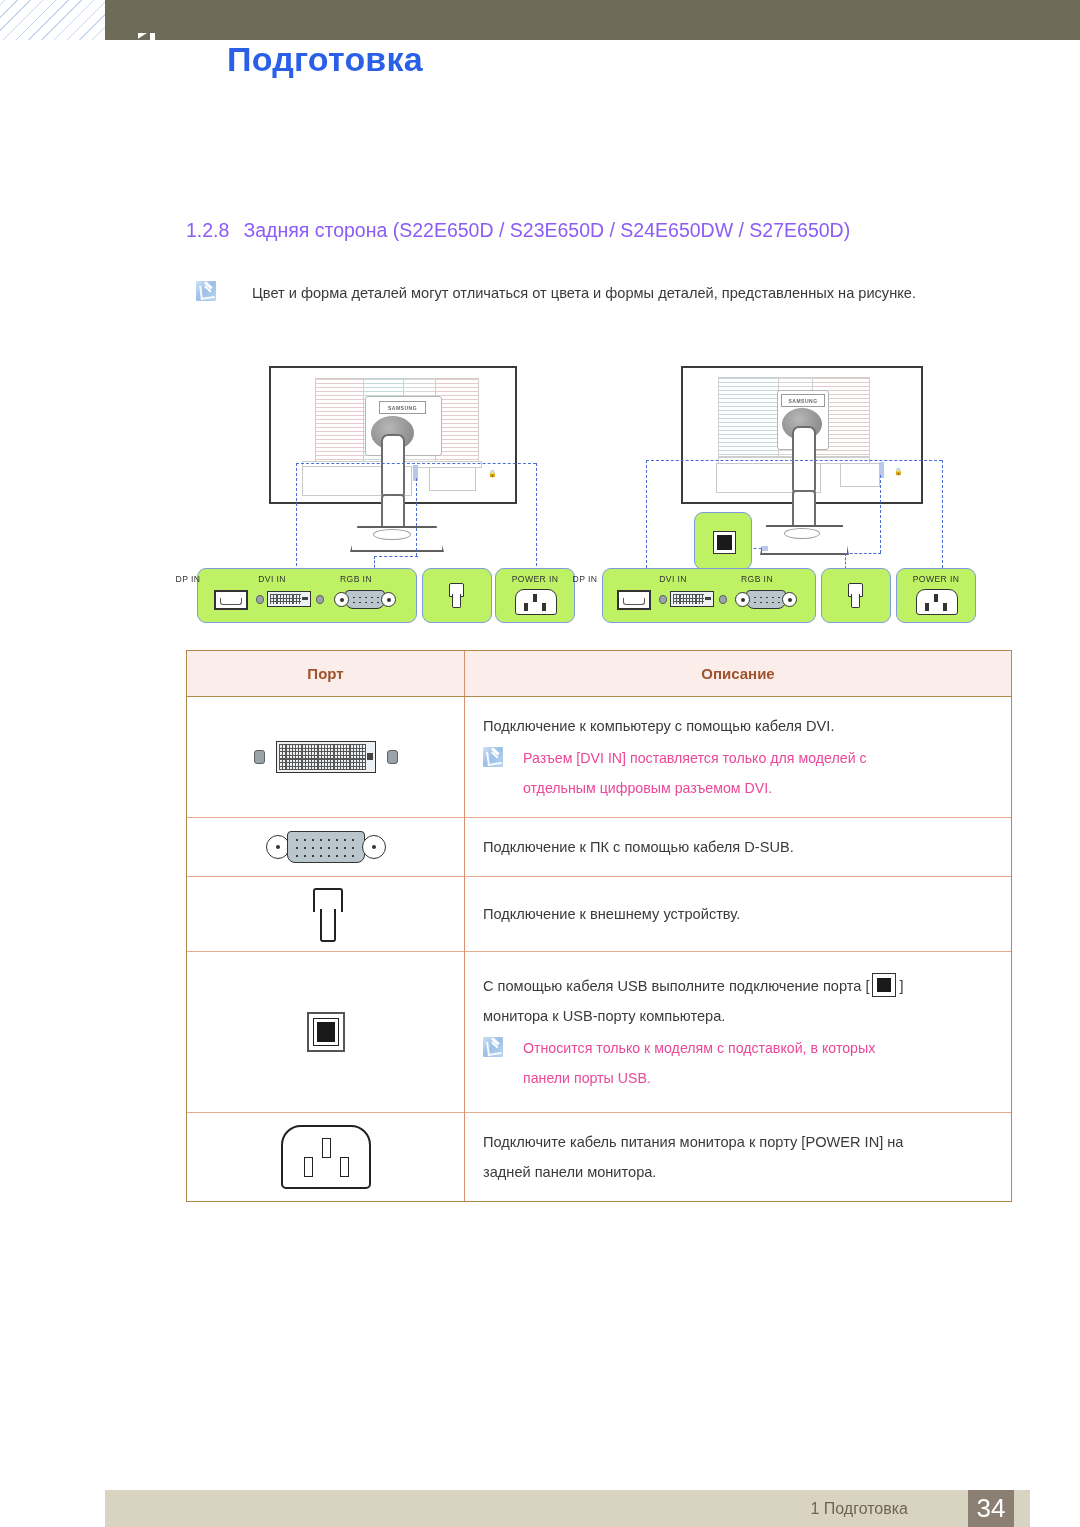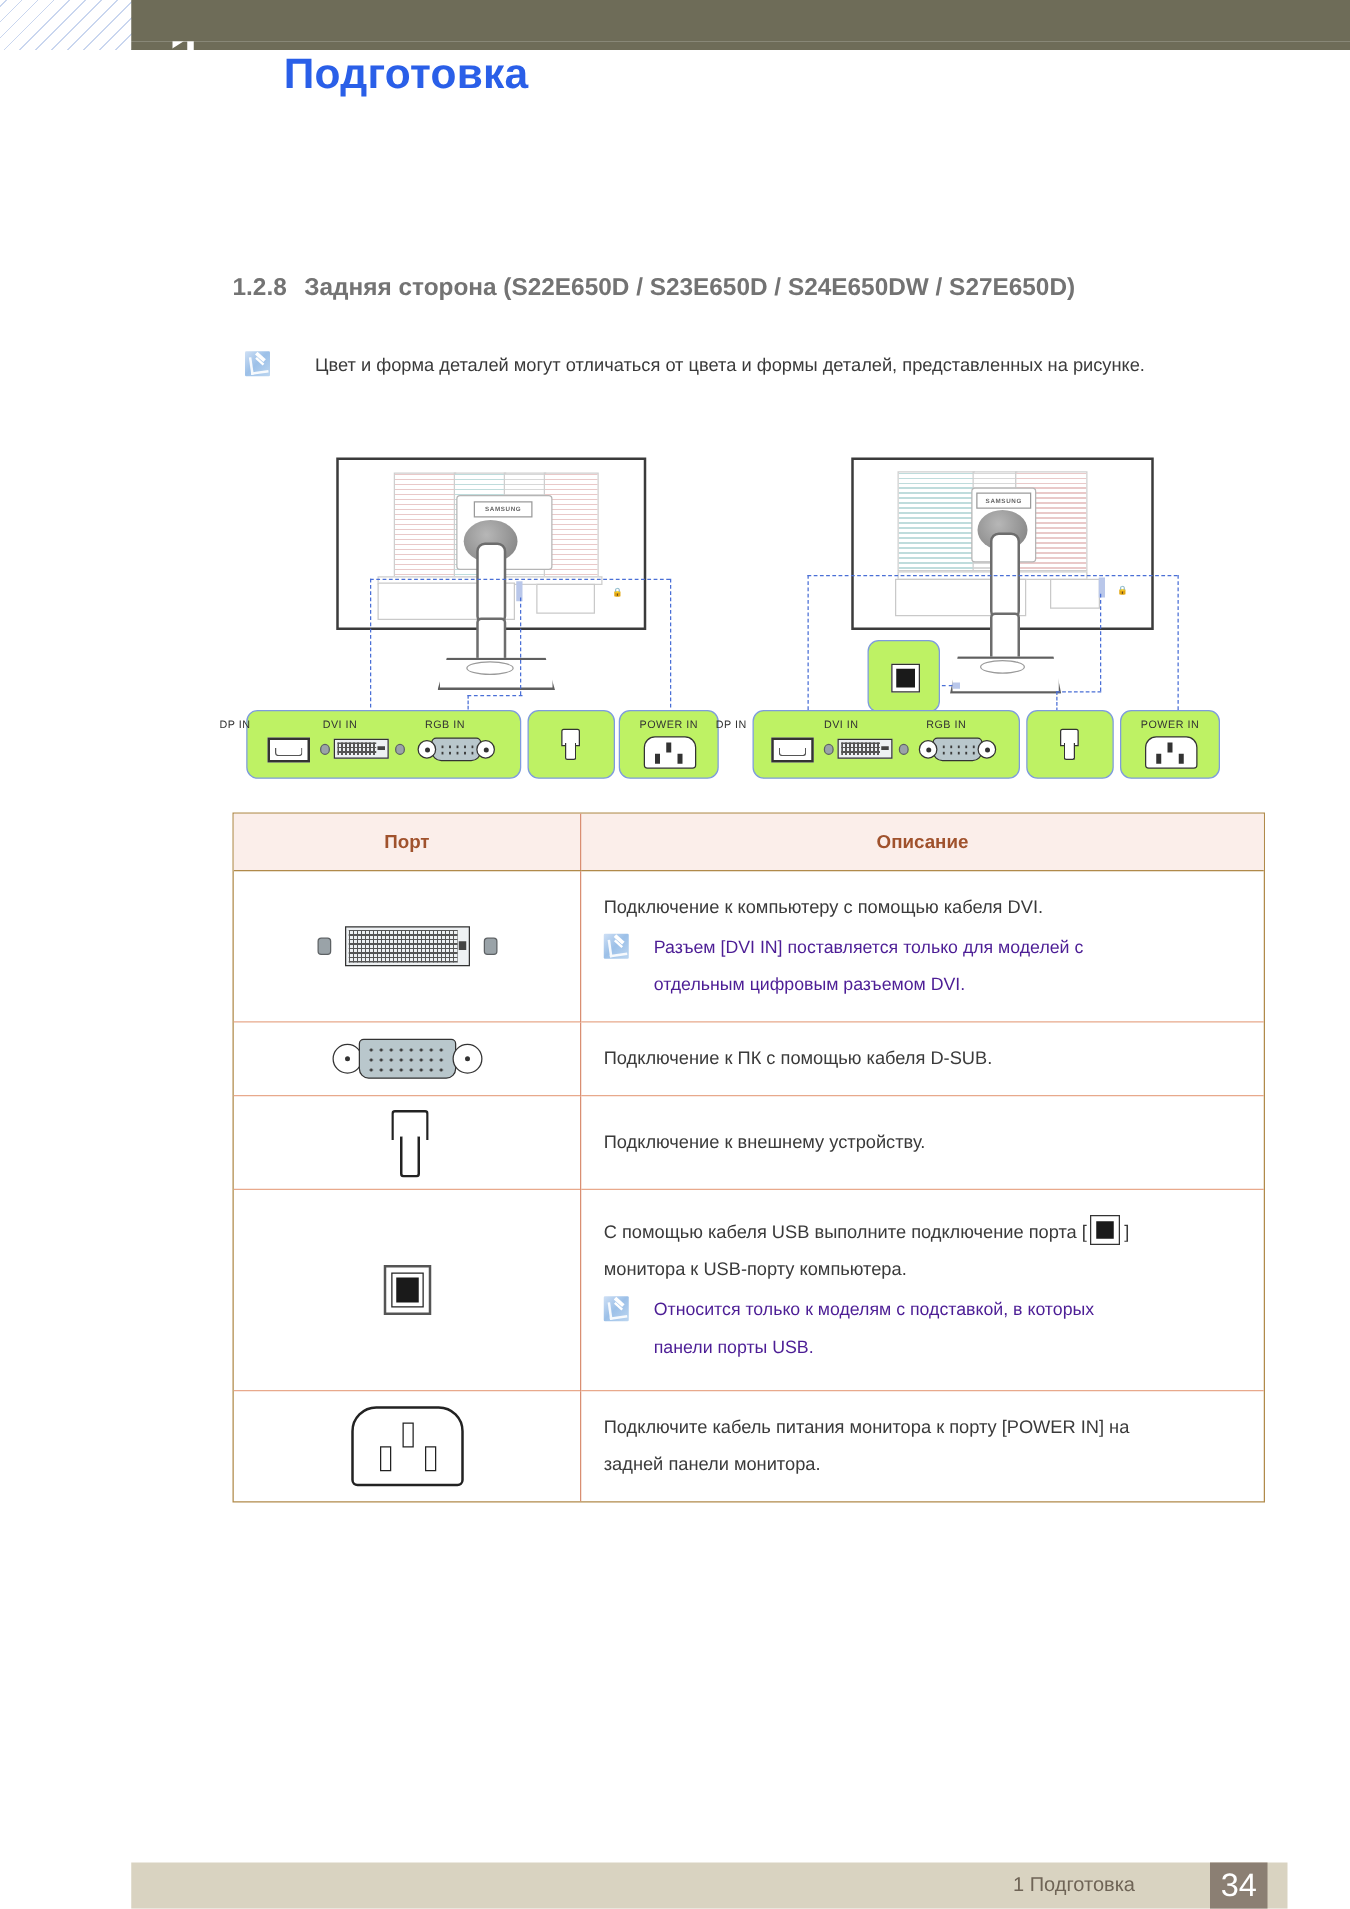--- a/index.html
+++ b/index.html
@@ -42,21 +42,21 @@
   .page-title{
     position:absolute;left:227px;top:40px;
     font-size:34px;font-weight:bold;color:#2a5fe8;
     letter-spacing:0.2px;
     white-space:nowrap;
   }
 
   
   .section-head{
     position:absolute;left:186px;top:219px;
-    font-size:19.5px;font-weight:bold;color:#737373;
+    font-size:19.5px;font-weight:normal;color:#8b5cf6;
     white-space:nowrap;
   }
   .section-head .num{margin-right:14px;}
 
   
   .note-icon{
     display:inline-block;width:20px;height:20px;
     background:linear-gradient(135deg,#cfe0f5 0%,#9cc0e8 48%,#bcd6f0 100%);
     position:relative;flex:0 0 auto;border-radius:1px;
   }
@@ -190,21 +190,21 @@
     vertical-align:middle;
     padding:0;
   }
   .tbl td.c1{width:277px;border-right:1.2px solid #d98e72;text-align:center;}
   .tbl td.c2{padding:14px 18px 14px 18px;}
   .tbl tr:first-child td{border-top:none;}
   .cell-txt{font-size:14.6px;color:#3a3a3a;line-height:30px;}
   .cell-note{display:flex;align-items:flex-start;gap:0;margin-top:2px;}
   .cell-note .ni{margin-top:4px;flex:0 0 auto;}
   .cell-note .nl{margin-left:20px;}
-  .cell-note .nl div{font-size:14.2px;color:#4c1d95;line-height:30px;}
+  .cell-note .nl div{font-size:14.2px;color:#ec4899;line-height:30px;}
   .icbox{display:flex;align-items:center;justify-content:center;}
   .inline-usb{
     display:inline-block;vertical-align:-6px;width:22px;height:22px;
     border:1.6px solid #333;background:#fff;position:relative;margin:0 3px;
   }
   .inline-usb::after{content:"";position:absolute;left:4px;top:4px;right:4px;bottom:4px;background:#1a1a1a;}
 
   
   .footer-bar{
     position:absolute;left:105px;top:1490px;width:925px;height:37px;

